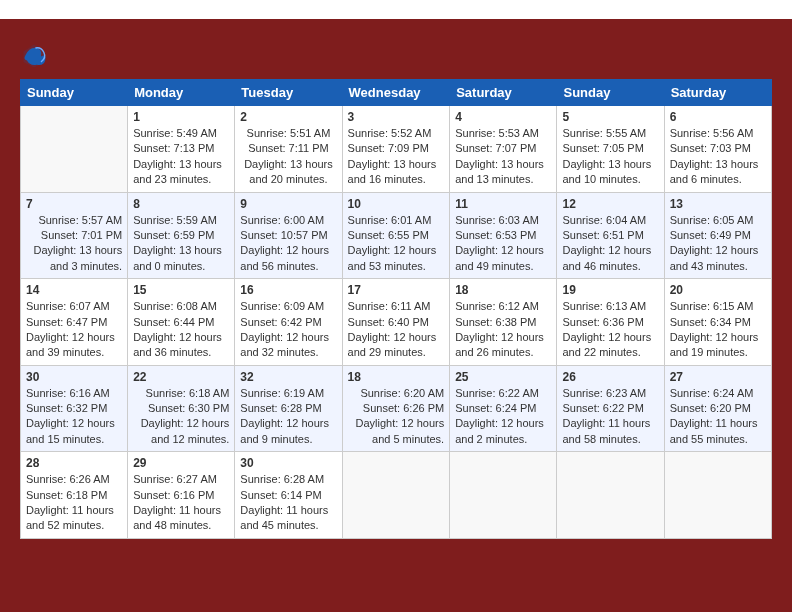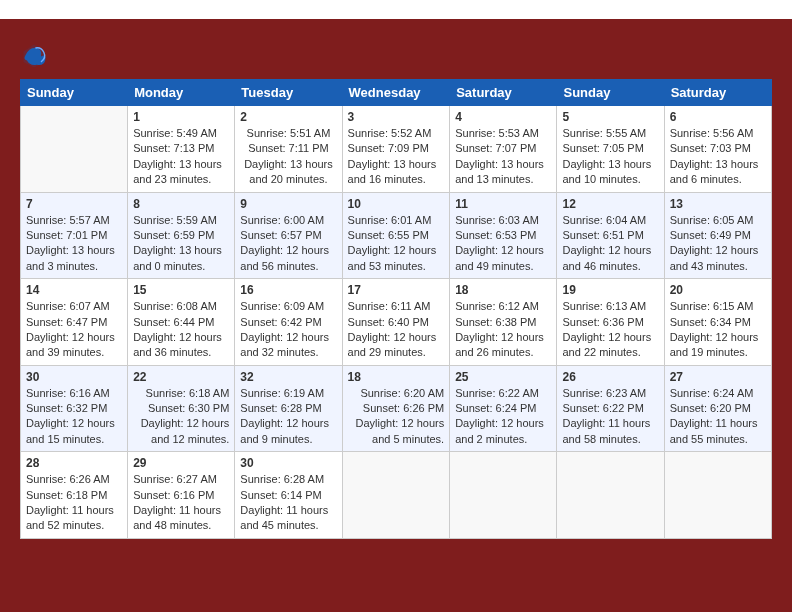--- a/index.html
+++ b/index.html
@@ -180,36 +180,36 @@
             <span class="day-number">6</span>
             <div class="day-info" style="white-space: pre-line;">Sunrise: 5:56 AM
 Sunset: 7:03 PM
 Daylight: 13 hours
 and 6 minutes.</div>
           </td>
         </tr>
         <tr class="row-bg-even">
           <td>
             <span class="day-number">7</span>
-            <div class="day-info" style="white-space: pre-line;">Sunrise: 5:57 AM
+            <div class="day-info" style="white-space: pre-line; text-align: right;">Sunrise: 5:57 AM
 Sunset: 7:01 PM
 Daylight: 13 hours
 and 3 minutes.</div>
           </td>
           <td>
             <span class="day-number">8</span>
             <div class="day-info" style="white-space: pre-line;">Sunrise: 5:59 AM
 Sunset: 6:59 PM
 Daylight: 13 hours
 and 0 minutes.</div>
           </td>
           <td>
             <span class="day-number">9</span>
             <div class="day-info" style="white-space: pre-line;">Sunrise: 6:00 AM
-Sunset: 6:57 PM
+Sunset: 10:57 PM
 Daylight: 12 hours
 and 56 minutes.</div>
           </td>
           <td>
             <span class="day-number">10</span>
             <div class="day-info" style="white-space: pre-line;">Sunrise: 6:01 AM
 Sunset: 6:55 PM
 Daylight: 12 hours
 and 53 minutes.</div>
           </td>

